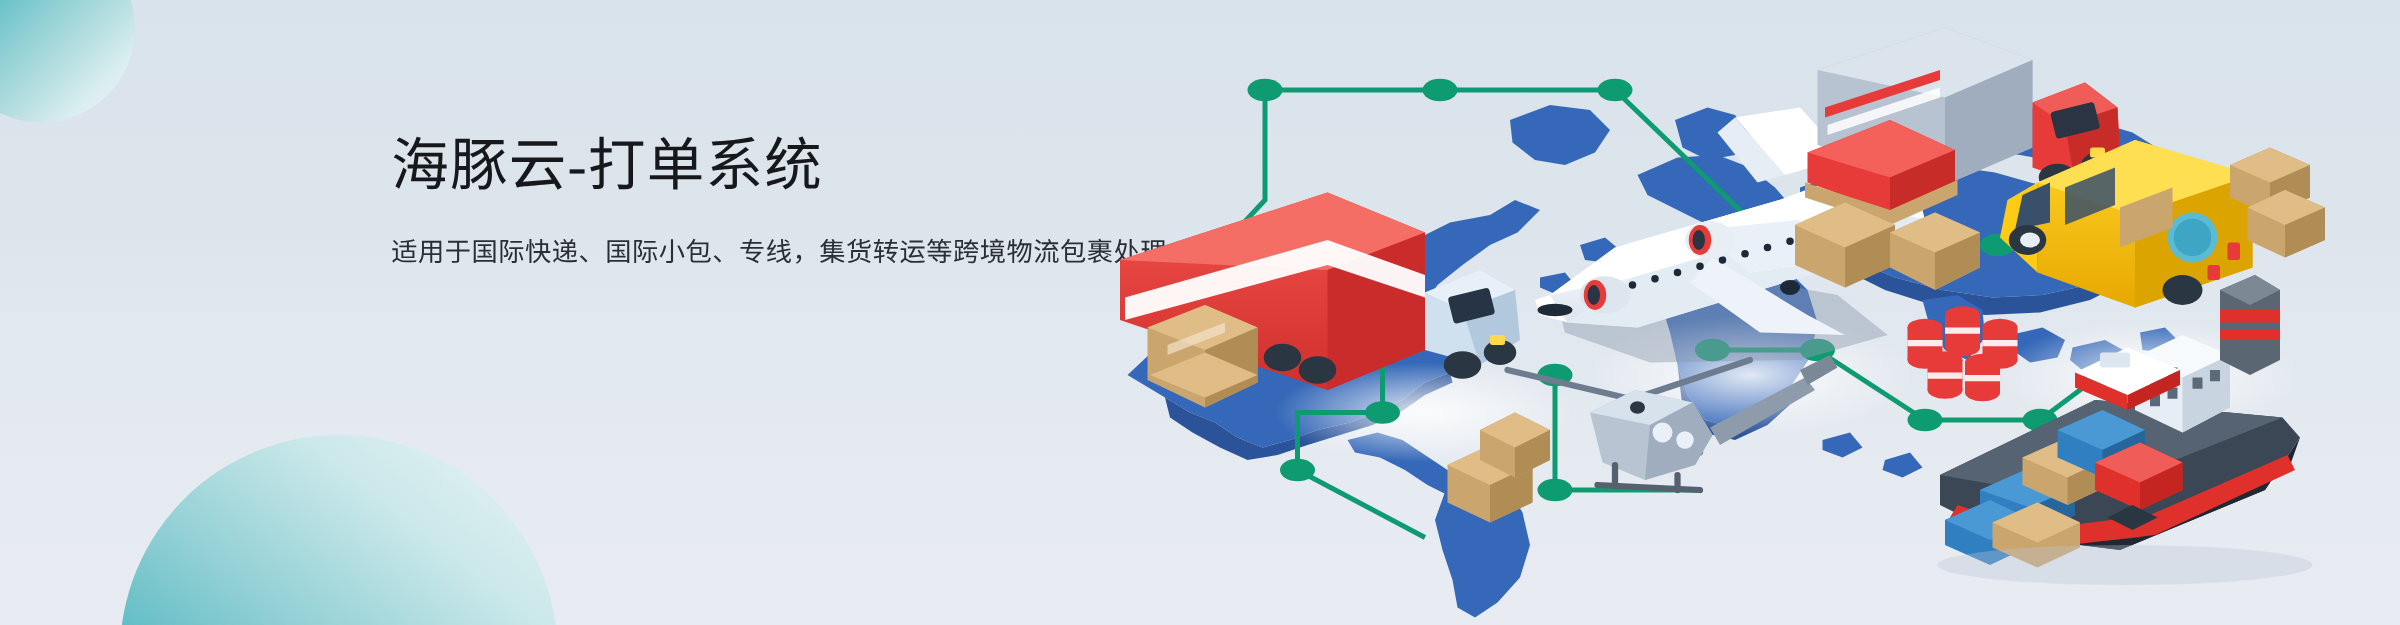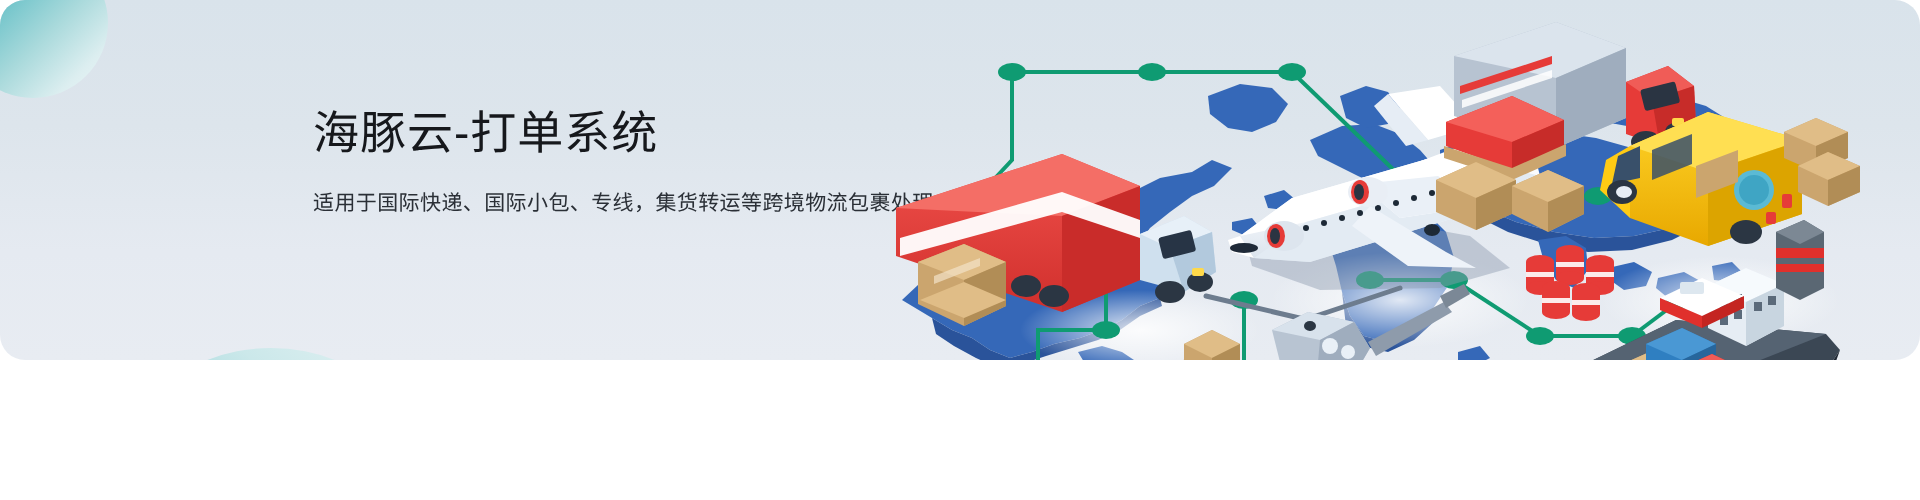--- a/index.html
+++ b/index.html
@@ -4,25 +4,24 @@
 <title>海豚云-打单系统</title>
 <style>
   html, body {
     margin: 0;
     padding: 0;
     background: #ffffff;
   }
   .banner {
     position: relative;
     width: 1920px;
-    height: 360px;
+    height: 500px;
     overflow: hidden;
     background: linear-gradient(180deg, #d9e3eb 0%, #dde5ec 35%, #e5eaf1 70%, #e8ecf2 100%);
-    font-family: Liberation Sans, sans-serif;
-    border-radius: 25px;
+    font-family: Liberation Serif, serif;
   }
 
   
   .blob {
     position: absolute;
     border-radius: 50%;
     pointer-events: none;
   }
   .blob-top-left {
     left: -42px;

